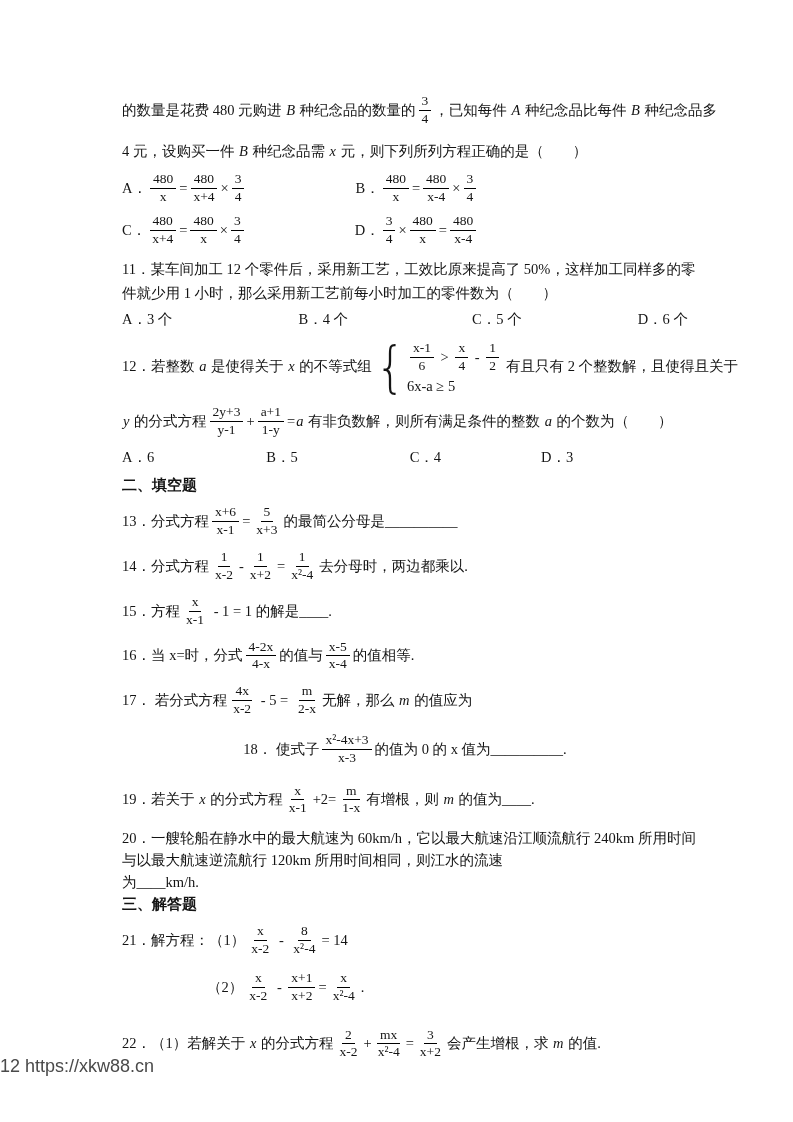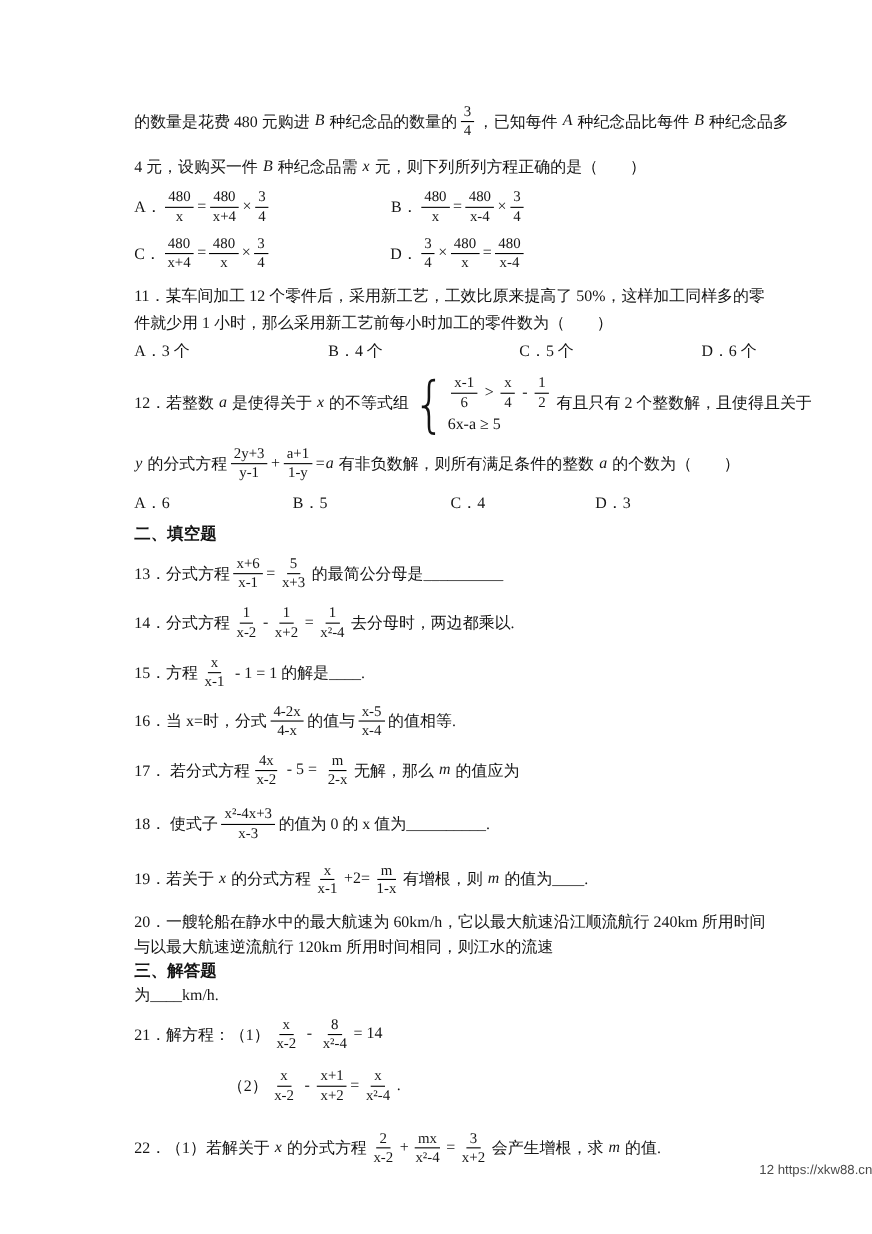--- a/index.html
+++ b/index.html
@@ -45,22 +45,22 @@
     transform:scaleY(1.2);
     margin-right:2px;
     font-family:"DejaVu Sans",sans-serif;
     font-weight:300;
   }
   .case-rows { display:inline-flex; flex-direction:column; gap:2px; }
   .case-row { display:flex; align-items:center; white-space:pre; }
   .footer {
     position:absolute;
     left:0; right:0; top:1056px;
-    text-align:right;
-    font-size:12px;
+    text-align:left;
+    font-size:18px;
     color:#4a4a4a;
     font-family:"Liberation Sans","DejaVu Sans",sans-serif;
   }
 </style>
 </head>
 <body>
 
 <div class="content">
     <div class="line"><span class="txt">的数量是花费 480 元购进 </span><i class="var">B</i><span class="txt"> 种纪念品的数量的</span><span class="frac"><span class="num">3</span><span class="den">4</span></span><span class="txt">，已知每件 </span><i class="var">A</i><span class="txt"> 种纪念品比每件 </span><i class="var">B</i><span class="txt"> 种纪念品多</span></div>
     <div class="line" style="margin-top: 13px;"><span class="txt">4 元，设购买一件 </span><i class="var">B</i><span class="txt"> 种纪念品需 </span><i class="var">x</i><span class="txt"> 元，则下列所列方程正确的是（　　）</span></div>
@@ -71,26 +71,26 @@
     <div class="line" style="margin-top: 6px; gap: 31px;"><span class="txt">A．3 个</span><span class="tab" style="width: 95px;"></span><span class="txt">B．4 个</span><span class="tab" style="width: 92px;"></span><span class="txt">C．5 个</span><span class="tab" style="width: 80px;"></span><span class="txt">D．6 个</span></div>
     <div class="line" style="margin-top: 10px;"><span class="txt">12．若整数 </span><i class="var">a</i><span class="txt"> 是使得关于 </span><i class="var">x</i><span class="txt"> 的不等式组</span><span class="cases"><span class="brace">{</span><span class="case-rows"><span class="case-row"><span class="frac"><span class="num">x-1</span><span class="den">6</span></span><span class="txt"> &gt; </span><span class="frac"><span class="num">x</span><span class="den">4</span></span><span class="txt"> - </span><span class="frac"><span class="num">1</span><span class="den">2</span></span></span><span class="case-row"><span class="txt">6x-a ≥ 5</span></span></span></span><span class="txt">有且只有 2 个整数解，且使得且关于</span></div>
     <div class="line" style="margin-top: 8px;"><i class="var">y</i><span class="txt"> 的分式方程</span><span class="frac"><span class="num">2y+3</span><span class="den">y-1</span></span><span class="txt">+</span><span class="frac"><span class="num">a+1</span><span class="den">1-y</span></span><span class="txt">=</span><i class="var">a</i><span class="txt"> 有非负数解，则所有满足条件的整数 </span><i class="var">a</i><span class="txt"> 的个数为（　　）</span></div>
     <div class="line" style="margin-top: 8px;"><span class="txt">A．6</span><span class="tab" style="width: 112px;"></span><span class="txt">B．5</span><span class="tab" style="width: 112px;"></span><span class="txt">C．4</span><span class="tab" style="width: 100px;"></span><span class="txt">D．3</span></div>
     <div class="line bold" style="margin-top: 8px; font-family: Liberation Serif, serif;"><span class="txt">二、填空题</span></div>
     <div class="line" style="margin-top: 8px;"><span class="txt">13．分式方程</span><span class="frac"><span class="num">x+6</span><span class="den">x-1</span></span><span class="txt">=</span><span class="frac"><span class="num">5</span><span class="den">x+3</span></span><span class="txt">的最简公分母是__________</span></div>
     <div class="line" style="margin-top: 8px;"><span class="txt">14．分式方程</span><span class="frac"><span class="num">1</span><span class="den">x-2</span></span><span class="txt">-</span><span class="frac"><span class="num">1</span><span class="den">x+2</span></span><span class="txt">=</span><span class="frac"><span class="num">1</span><span class="den">x²-4</span></span><span class="txt">去分母时，两边都乘以.</span></div>
     <div class="line" style="margin-top: 8px;"><span class="txt">15．方程</span><span class="frac"><span class="num">x</span><span class="den">x-1</span></span><span class="txt"> - 1 = 1 的解是____.</span></div>
     <div class="line" style="margin-top: 8px;"><span class="txt">16．当 x=时，分式</span><span class="frac"><span class="num">4-2x</span><span class="den">4-x</span></span><span class="txt">的值与</span><span class="frac"><span class="num">x-5</span><span class="den">x-4</span></span><span class="txt">的值相等.</span></div>
     <div class="line" style="margin-top: 8px;"><span class="txt">17． 若分式方程</span><span class="frac"><span class="num">4x</span><span class="den">x-2</span></span><span class="txt"> - 5 = </span><span class="frac"><span class="num">m</span><span class="den">2-x</span></span><span class="txt">无解，那么 </span><i class="var">m</i><span class="txt"> 的值应为</span></div>
-    <div class="line" style="margin-top: 12px;"><span class="txt">18． 使式子</span><span class="frac"><span class="num">x²-4x+3</span><span class="den">x-3</span></span><span class="txt">的值为 0 的 x 值为__________.</span></div>
+    <div class="line" style="margin-top: 12px; justify-content: center;"><span class="txt">18． 使式子</span><span class="frac"><span class="num">x²-4x+3</span><span class="den">x-3</span></span><span class="txt">的值为 0 的 x 值为__________.</span></div>
     <div class="line" style="margin-top: 14px;"><span class="txt">19．若关于 </span><i class="var">x</i><span class="txt"> 的分式方程</span><span class="frac"><span class="num">x</span><span class="den">x-1</span></span><span class="txt">+2=</span><span class="frac"><span class="num">m</span><span class="den">1-x</span></span><span class="txt">有增根，则 </span><i class="var">m</i><span class="txt"> 的值为____.</span></div>
     <div class="line" style="margin-top: 10px;"><span class="txt">20．一艘轮船在静水中的最大航速为 60km/h，它以最大航速沿江顺流航行 240km 所用时间</span></div>
     <div class="line" style="margin-top: 2px;"><span class="txt">与以最大航速逆流航行 120km 所用时间相同，则江水的流速</span></div>
+    <div class="line" style="margin-top: 2px;"><span class="txt">为____km/h.</span></div>
     <div class="line bold" style="margin-top: 2px;"><span class="txt">三、解答题</span></div>
-    <div class="line" style="margin-top: 2px;"><span class="txt">为____km/h.</span></div>
     <div class="line" style="margin-top: 8px;"><span class="txt">21．解方程：（1）</span><span class="frac"><span class="num">x</span><span class="den">x-2</span></span><span class="txt"> - </span><span class="frac"><span class="num">8</span><span class="den">x²-4</span></span><span class="txt">= 14</span></div>
     <div class="line" style="margin-top: 10px; margin-left: 85px;"><span class="txt">（2）</span><span class="frac"><span class="num">x</span><span class="den">x-2</span></span><span class="txt"> - </span><span class="frac"><span class="num">x+1</span><span class="den">x+2</span></span><span class="txt">=</span><span class="frac"><span class="num">x</span><span class="den">x²-4</span></span><span class="txt">.</span></div>
     <div class="line" style="margin-top: 20px;"><span class="txt">22．（1）若解关于 </span><i class="var">x</i><span class="txt"> 的分式方程</span><span class="frac"><span class="num">2</span><span class="den">x-2</span></span><span class="txt">+</span><span class="frac"><span class="num">mx</span><span class="den">x²-4</span></span><span class="txt">=</span><span class="frac"><span class="num">3</span><span class="den">x+2</span></span><span class="txt">会产生增根，求 </span><i class="var">m</i><span class="txt"> 的值.</span></div>
   </div>
 
 <div class="footer">
   <span>12 https://xkw88.cn</span>
 </div>
 
 </body></html>

